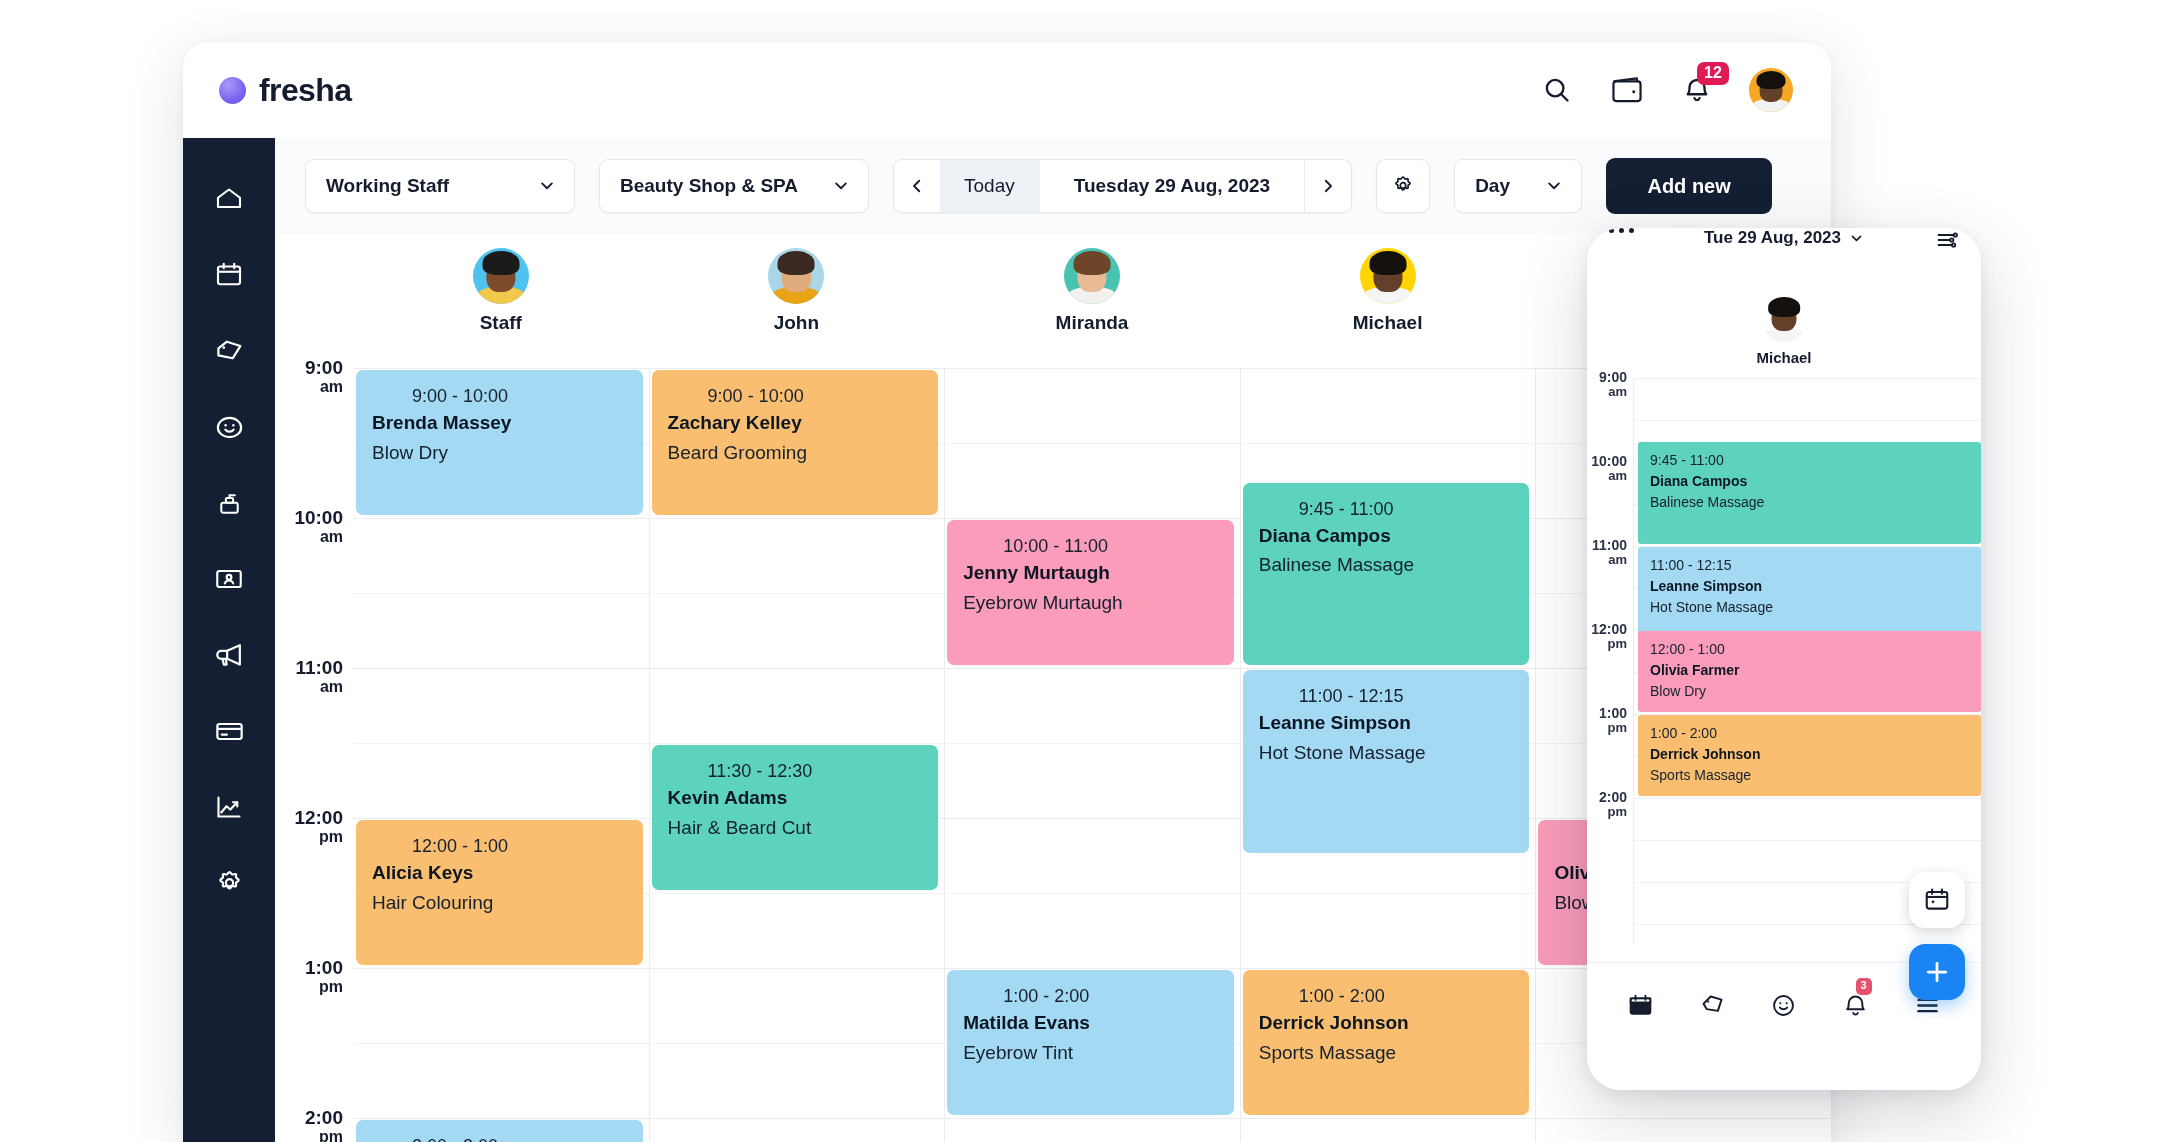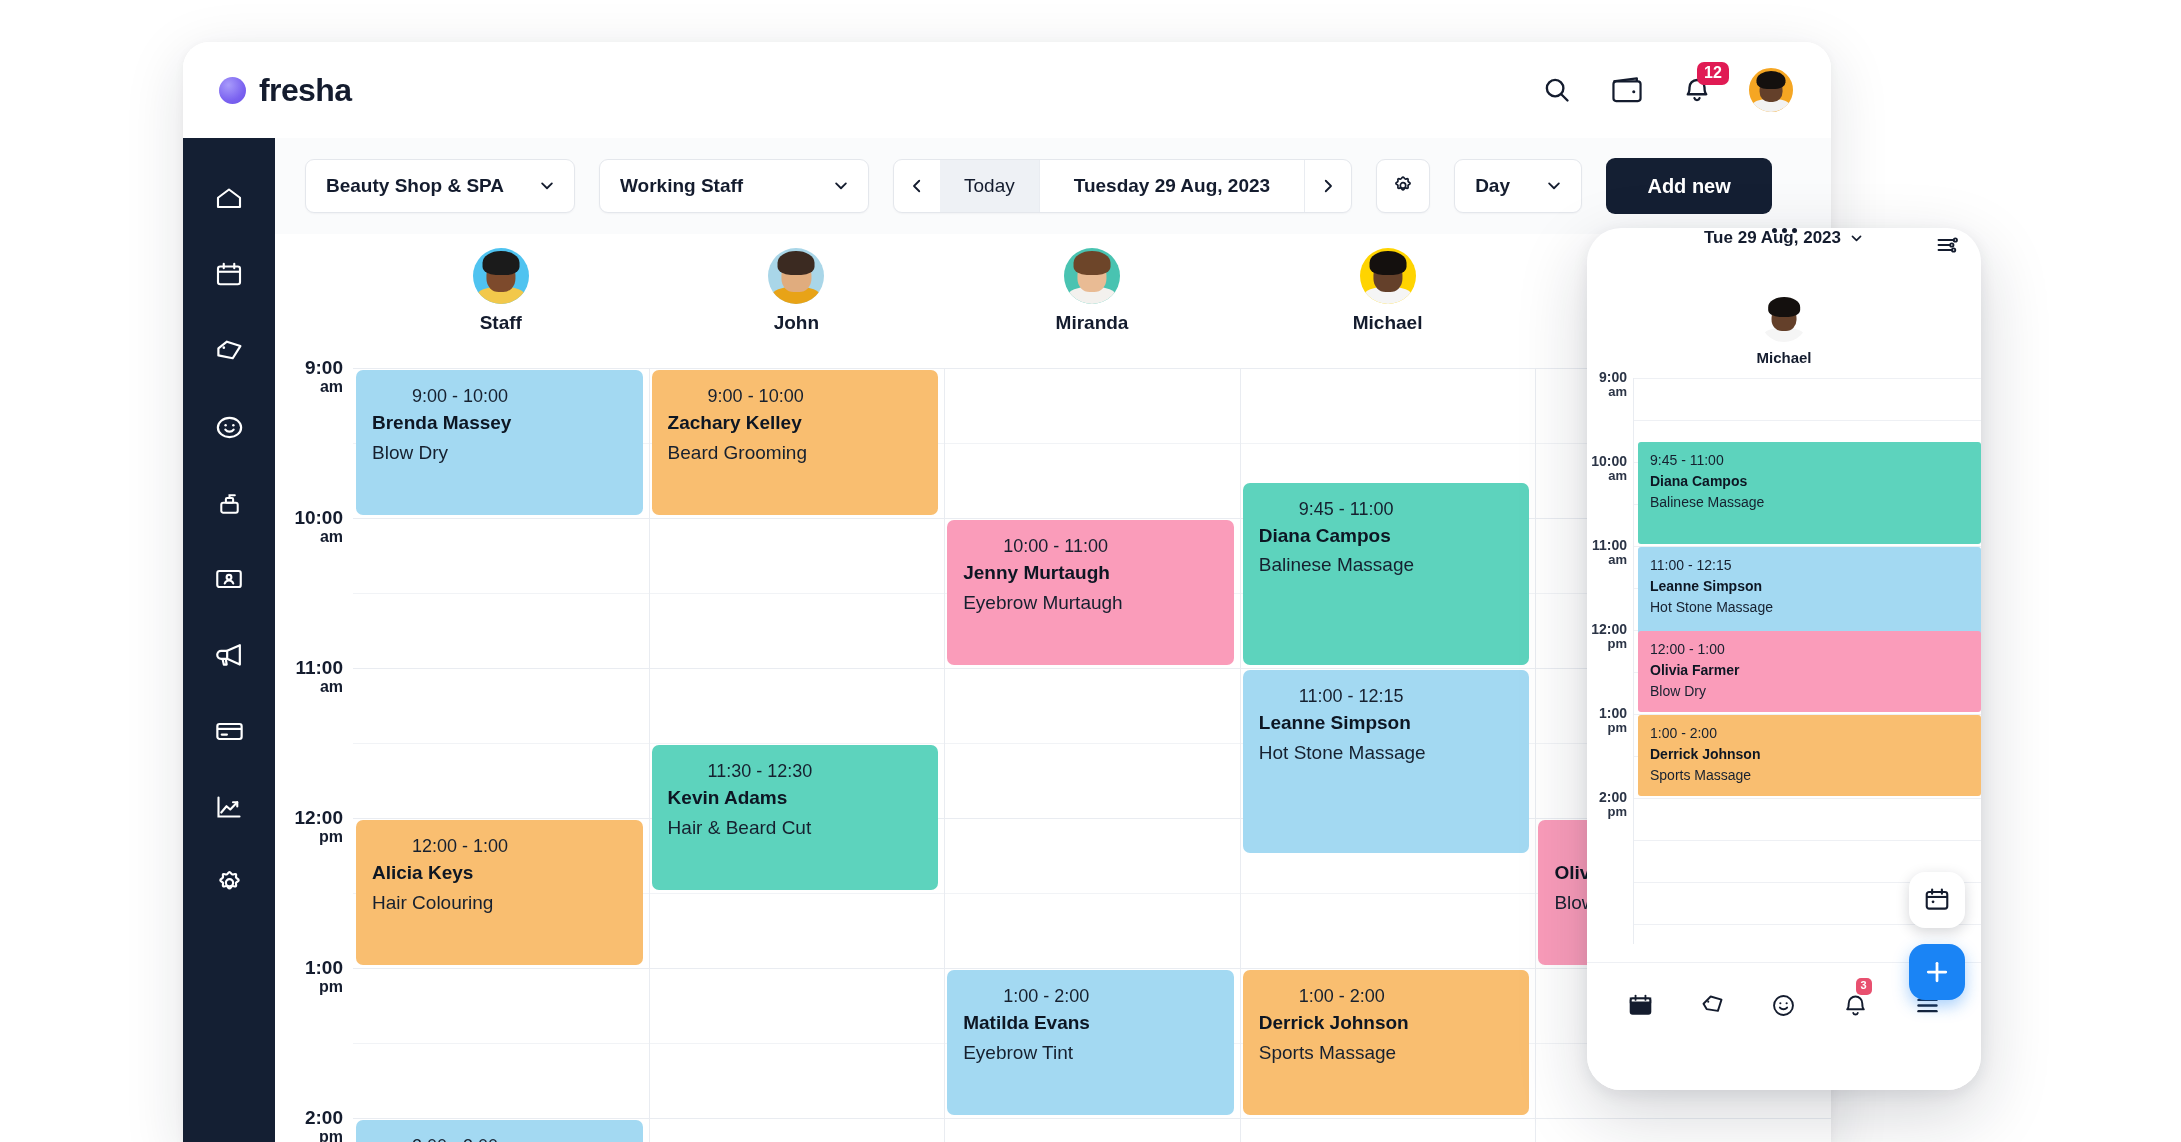--- a/index.html
+++ b/index.html
@@ -171,21 +171,21 @@
   
   .phone {
     position: absolute; left: 1587px; top: 228px;
     width: 394px; height: 862px;
     background: #ffffff;
     border-radius: 34px 34px 34px 34px;
     box-shadow: 0 24px 70px rgba(20,28,45,0.18), 0 4px 16px rgba(20,28,45,0.08);
     overflow: hidden;
     z-index: 40;
   }
-  .ph-top { position:relative; height: 62px; display:flex; align-items:center; padding: 0 22px; flex-direction: column; }
+  .ph-top { position:relative; height: 62px; display:flex; align-items:flex-start; padding: 0 22px; }
   .ph-dots { display:flex; gap:5px; }
   .ph-dots i { width:5px; height:5px; border-radius:50%; background:#141c2e; display:block; }
   .ph-date { position:absolute; left:50%; transform:translateX(-50%); display:flex; align-items:center; gap:8px; font-size:17px; font-weight:700; color:#141c2e; cursor:pointer; }
   .ph-filter { margin-left:auto; cursor:pointer; display:flex; }
   .ph-staff { display:flex; flex-direction:column; align-items:center; gap:7px; padding-top: 4px; padding-bottom: 12px; }
   .ph-staff .av { width:48px; height:48px; border-radius:50%; overflow:hidden; position:relative; }
   .ph-staff .nm { font-size:15px; font-weight:700; color:#141c2e; }
 
   .ph-grid-wrap { position:relative; height: 566px; }
   .ph-gutter { position:absolute; left:0; top:0; width:46px; height:100%; }
@@ -347,29 +347,29 @@
       <div class="side-item">
         <svg width="31" height="31" viewBox="0 0 24 24" fill="none" stroke="#ffffff" stroke-width="1.7">
           <path d="M12 3.2c1 0 1.3 1.5 2.2 1.8.9.3 2-.8 2.7-.2s-.2 1.8.2 2.6c.4.9 2 1 2 2s-1.6 1.2-2 2c-.4.9.5 2 -.2 2.7s-1.8-.4-2.7-.1c-.9.3-1.2 1.8-2.2 1.8s-1.3-1.5-2.2-1.8c-.9-.3-2 .8-2.7.1s.2-1.8-.2-2.7c-.4-.8-2-1-2-2s1.6-1.1 2-2c.4-.8-.5-2 .2-2.6s1.8.5 2.7.2C10.7 4.7 11 3.2 12 3.2Z" stroke-linejoin="round"></path>
           <circle cx="12" cy="11.4" r="2.8"></circle>
         </svg>
       </div>
     </div>
 
     <div class="toolbar">
 
+      <div class="select w2">
+        <span>Working Staff</span>
+        <svg class="chev" width="18" height="18" viewBox="0 0 24 24" fill="none" stroke="#141c2e" stroke-width="2.4">
+          <path d="M5.5 8.5 12 15l6.5-6.5" stroke-linecap="round" stroke-linejoin="round"></path>
+        </svg>
+      </div>
+
       <div class="select w1">
         <span>Beauty Shop &amp; SPA</span>
-        <svg class="chev" width="18" height="18" viewBox="0 0 24 24" fill="none" stroke="#141c2e" stroke-width="2.4">
-          <path d="M5.5 8.5 12 15l6.5-6.5" stroke-linecap="round" stroke-linejoin="round"></path>
-        </svg>
-      </div>
-
-      <div class="select w2">
-        <span>Working Staff</span>
         <svg class="chev" width="18" height="18" viewBox="0 0 24 24" fill="none" stroke="#141c2e" stroke-width="2.4">
           <path d="M5.5 8.5 12 15l6.5-6.5" stroke-linecap="round" stroke-linejoin="round"></path>
         </svg>
       </div>
 
       <div class="datenav">
         <div class="arrow">
           <svg width="18" height="18" viewBox="0 0 24 24" fill="none" stroke="#141c2e" stroke-width="2.4">
             <path d="M15 5 8 12l7 7" stroke-linecap="round" stroke-linejoin="round"></path>
           </svg>

